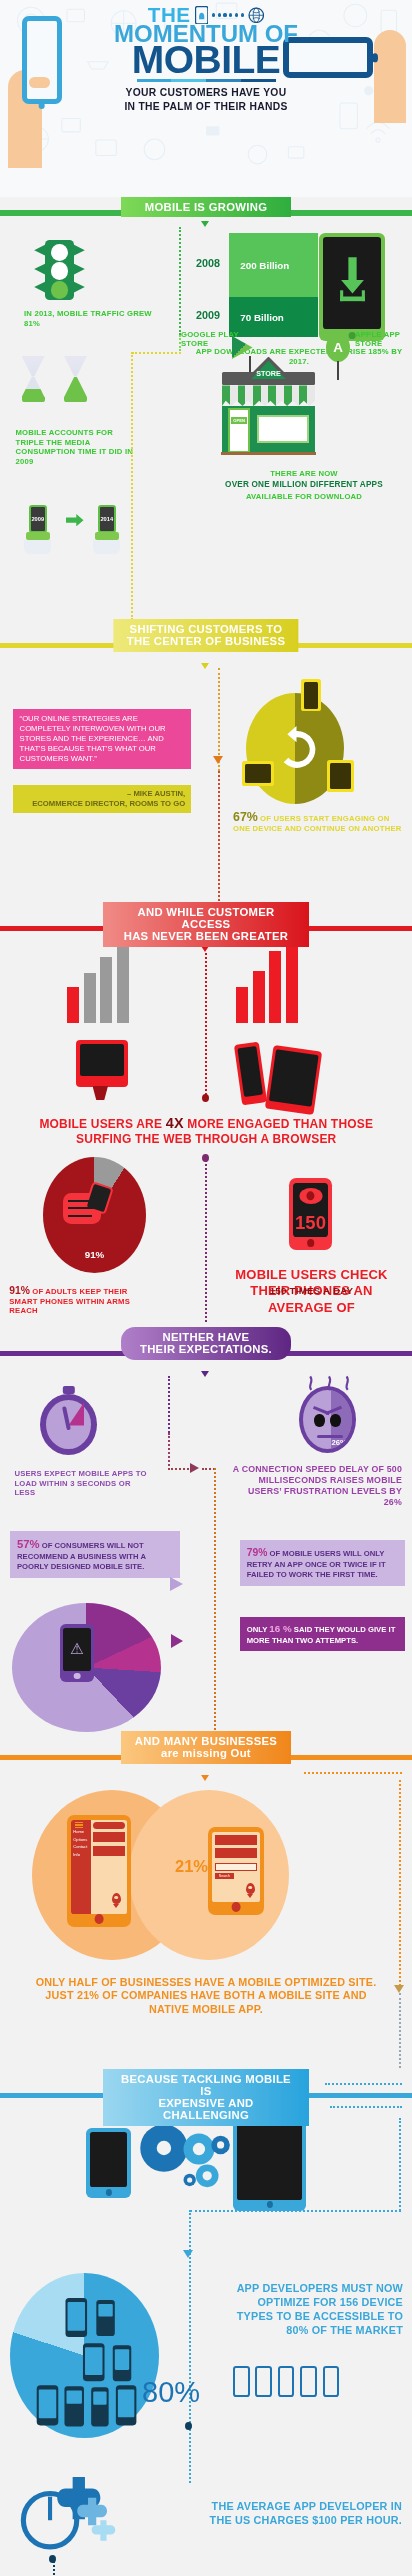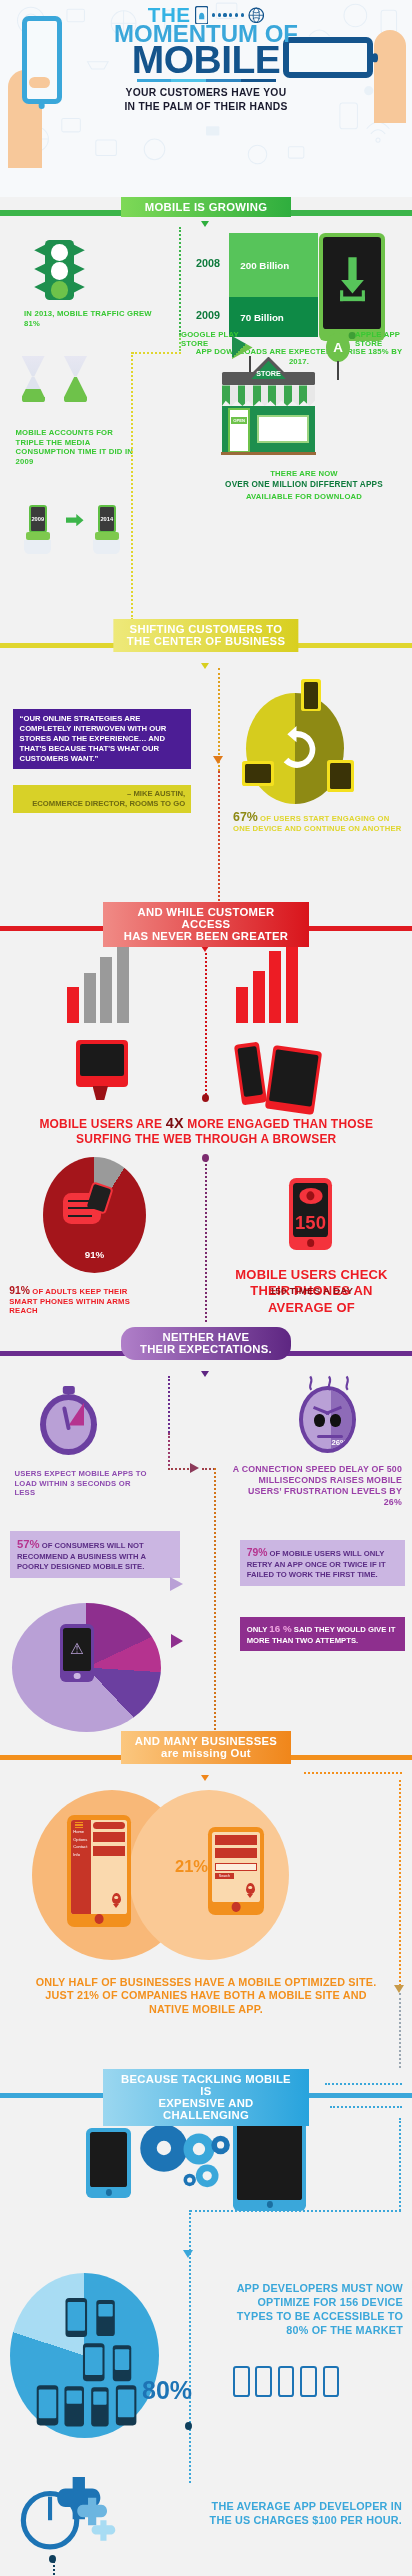--- a/index.html
+++ b/index.html
@@ -128,21 +128,21 @@
   .store .body{width:93px;height:47px;background:#1e8f4e;}
   .store .door{position:absolute;left:6.2px;top:36px;width:21.6px;height:45px;background:#fff;border:2.1px solid #6ec24a;}
   .store .win{position:absolute;right:6.2px;top:43px;width:52px;height:28px;background:#fff;border:2.1px solid #9ad47f;}
   .store .gable{position:absolute;left:25px;top:-15.5px;width:43px;height:21.6px;background:#585858;clip-path:polygon(50% 0,100% 100%,0 100%);}
   .store .gable2{position:absolute;left:29px;top:-11.3px;width:35px;height:18.5px;background:#1e8f4e;clip-path:polygon(50% 0,100% 100%,0 100%);}
   .store .storelabel{position:absolute;left:25px;top:-3.1px;width:43px;text-align:center;color:#fff;font-weight:bold;font-size:7.2px;}
   .gplay{position:absolute;width:20.6px;height:23px;background:linear-gradient(135deg,#1e8f4e 50%,#6ec24a 50%);clip-path:polygon(0 0,100% 50%,0 100%);}
   .astore{position:absolute;width:24px;height:29px;border-radius:50%;background:#6ec24a;color:#fff;display:flex;align-items:center;justify-content:center;font-size:13.4px;font-weight:bold;}
 
   
-  .quote-box{position:absolute;background:#4c1d95;color:#fff;padding:5.2px 6.2px;font-weight:bold;line-height:1.3;}
+  .quote-box{position:absolute;background:#ec4899;color:#fff;padding:5.2px 6.2px;font-weight:normal;line-height:1.3;}
   .quote-attr{position:absolute;background:#d8d128;color:#6e6a12;padding:4.1px 6.2px;font-weight:bold;line-height:1.3;}
   .y-circle{position:absolute;border-radius:50%;background:linear-gradient(90deg,#d6cc1e 50%,#8e8a14 50%);}
   .y-dev{position:absolute;background:#f4e01e;border-radius:2.6px;}
   .y-dev .s{position:absolute;inset:2.6px;background:#3a3307;border-radius:1.5px;}
 
   
   .barchart{position:absolute;display:flex;align-items:flex-end;gap:4.6px;}
   .barchart span{display:block;width:12px;}
   .monitor{position:absolute;width:52px;height:47px;background:#ed1c24;border-radius:4.1px;}
   .monitor .s{position:absolute;left:3.6px;top:3.6px;right:3.6px;height:32px;background:#1a1a1a;border-radius:2.1px;}
@@ -638,21 +638,21 @@
           <rect x="158" y="222" width="34" height="76" rx="6"></rect>
             <rect x="162" y="230" width="26" height="26" rx="2" fill="#3aa7da"></rect>
           <rect x="206" y="218" width="40" height="78" rx="7"></rect>
             <rect x="210" y="226" width="32" height="54" rx="2" fill="#3aa7da"></rect>
         </g>
       </svg>
     </div>
 
     <div class="cap right" style="position:absolute;left:222px;top:163px;width:181px;color:#3aa7da;font-size:10.8px;line-height:1.3;">APP DEVELOPERS MUST NOW OPTIMIZE FOR 156 DEVICE TYPES TO BE ACCESSIBLE TO 80% OF THE MARKET</div>
 
-    <div style="position:absolute;left:142px;top:258px;color:#1d74b5;font-size:25px;font-weight:bold;">80%</div>
+    <div style="position:absolute;left:142px;top:258px;color:#1d74b5;font-size:29px;font-weight:normal;">80%</div>
     <div style="position:absolute;left:233px;top:248px;">
       <span class="handset"></span>
       <span class="handset"></span>
       <span class="handset"></span>
       <span class="handset"></span>
       <span class="handset"></span>
     </div>
     <div class="dotcap" style="left:185px;top:304px;background:#0f3f5c;"></div>
 
     <svg style="position:absolute;left:15.5px;top:355px;" width="103" height="77" viewBox="0 0 200 150">

